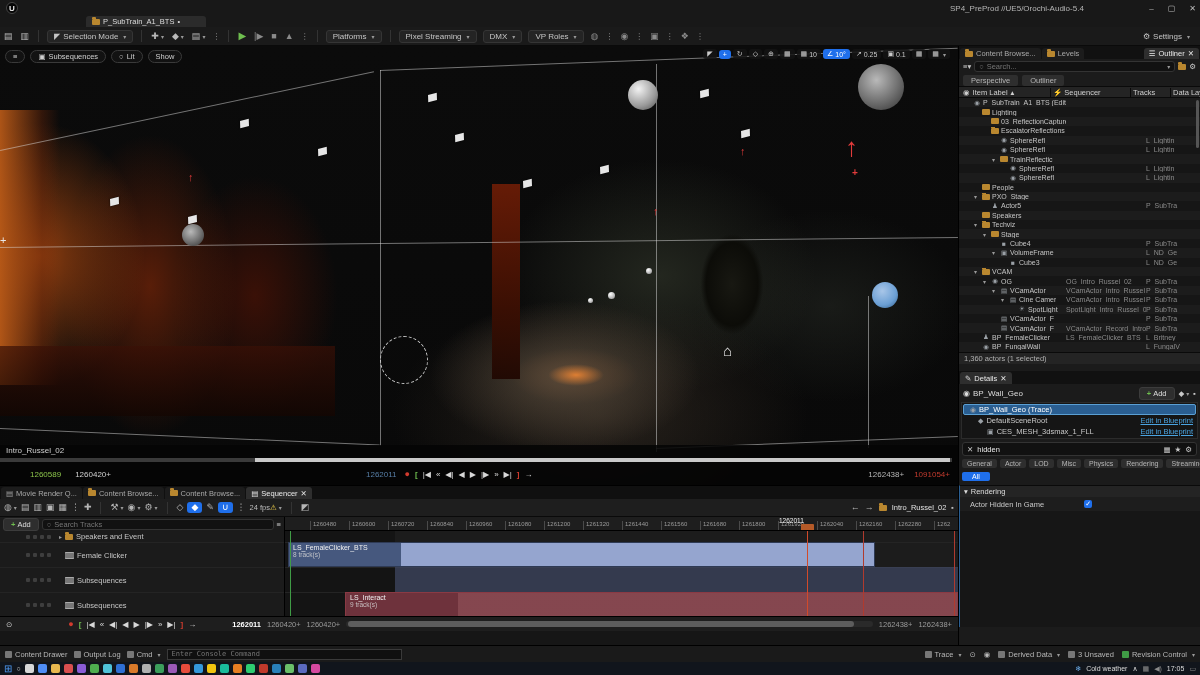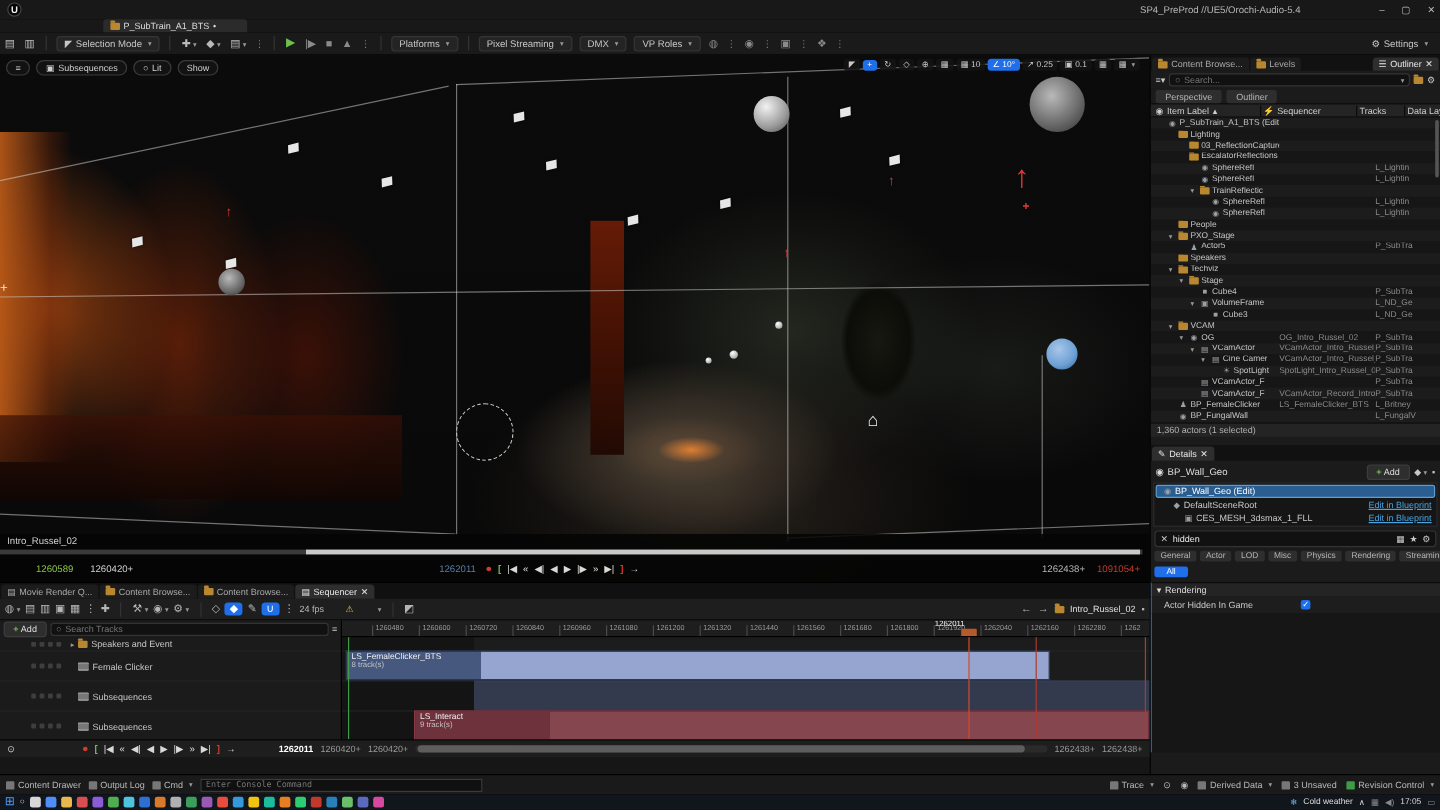--- a/index.html
+++ b/index.html
@@ -785,21 +785,21 @@
           <span>Add</span>
       </div>
       <span>◆<span class="ddv">▾</span></span>
       <span>▪</span>
     </div>
     <div class="d-comp">
 
         <div class="d-row" data-sel="1">
           <span class="o-indent" style="width: 0px;"></span>
           <span style="color:#9aa0a6;font-size:7px">◉</span>
-          <span class="lab">BP_Wall_Geo (Edit)</span>
+          <span class="lab">BP_Wall_Geo (Trace)</span>
           <span class="d-link"></span>
         </div>
 
         <div class="d-row" data-sel="0">
           <span class="o-indent" style="width: 9px;"></span>
           <span style="color:#9aa0a6;font-size:7px">◆</span>
           <span class="lab">DefaultSceneRoot</span>
           <span class="d-link">Edit in Blueprint</span>
         </div>
 
@@ -873,21 +873,21 @@
     <div class="tb-sep"></div>
     <span class="sqi">⚒<span class="ddv">▾</span></span>
     <span class="sqi">◉<span class="ddv">▾</span></span>
     <span class="sqi">⚙<span class="ddv">▾</span></span>
     <div class="tb-sep"></div>
     <span class="sqi">◇</span>
     <span class="sqi on">◆</span>
     <span class="sqi">✎</span>
     <span class="sqi on">∪</span>
     <span class="sqi">⋮</span>
-    <span style="display:flex;align-items:center;gap:18px">
+    <span style="display:flex;align-items:center;gap:0">
       <span>24 fps</span>
       <span style="color:#e8c94a">⚠</span>
       <span class="ddv">▾</span>
     </span>
     <div class="tb-sep"></div>
     <span class="sqi">◩</span>
     <div style="margin-left:auto;display:flex;align-items:center;gap:5px">
       <span class="sqi">←</span>
       <span class="sqi">→</span>
       <span class="fold"></span>

